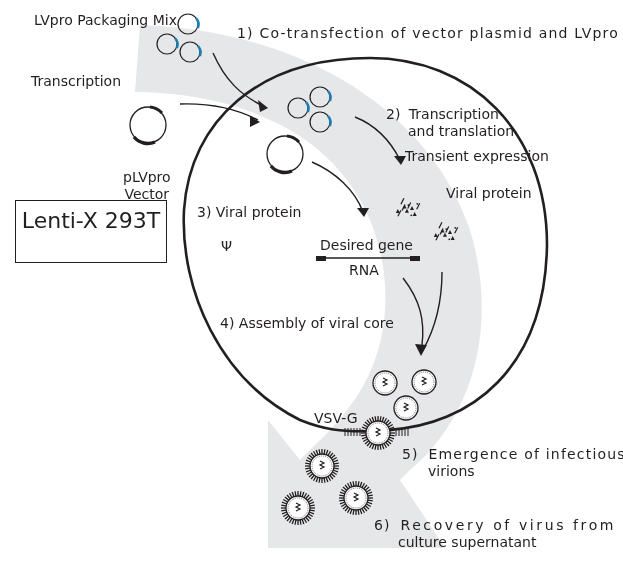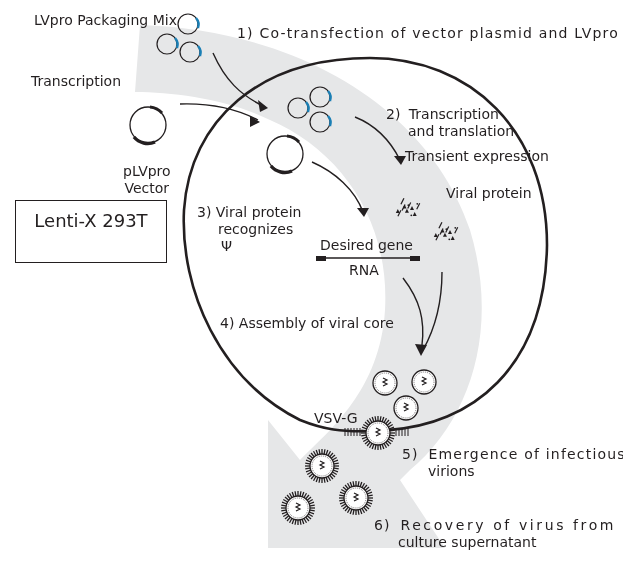--- a/index.html
+++ b/index.html
@@ -3,21 +3,21 @@
 <meta charset="utf-8">
 <style>
   html, body { margin: 0; padding: 0; background: #ffffff; }
   body { width: 623px; height: 569px; position: relative; overflow: hidden;
          font-family: "DejaVu Sans", sans-serif; color: #231f20; }
   #canvas { position: absolute; left: 0; top: 0; }
   .lbl { position: absolute; font-size: 14px; line-height: 17px; white-space: nowrap; color: #231f20; }
   .lbl.spaced { letter-spacing: 1.2px; }
   .box { position: absolute; left: 15px; top: 200px; width: 152px; height: 63px;
          border: 1.5px solid #231f20; background: #fff; text-align: center;
-         font-size: 18px; line-height: 23px; padding-top: 8px; box-sizing: border-box; }
+         font-size: 22px; line-height: 23px; padding-top: 8px; box-sizing: border-box; }
 </style>
 </head>
 <body>
 
 <svg id="canvas" width="623" height="569" viewBox="0 0 623 569">
 
   <path fill="#e6e7e8" d="M 140 25 C 300 30 430 110 470 230 C 500 330 470 420 410 470
            L 400 480 L 445 548 L 268 548 L 268 420 L 300 460
            C 330 430 380 390 385 310 C 390 220 340 150 270 120
            C 230 100 175 92 135 92 Z"></path>
@@ -299,21 +299,21 @@
       <line x1="396" y1="428" x2="396" y2="436" stroke="#231f20" stroke-width="1"></line>
       <line x1="399" y1="428" x2="399" y2="436" stroke="#231f20" stroke-width="1"></line>
       <line x1="402" y1="428" x2="402" y2="436" stroke="#231f20" stroke-width="1"></line>
       <line x1="405" y1="428" x2="405" y2="436" stroke="#231f20" stroke-width="1"></line>
       <line x1="408" y1="428" x2="408" y2="436" stroke="#231f20" stroke-width="1"></line>
     </g>
 </svg>
 
 <div class="lbl" style="left:34px;top:12px;">LVpro Packaging Mix</div>
 <div class="lbl" style="left:31px;top:73px;">Transcription</div>
-<div class="lbl" style="left:123px;top:163px;text-align:center;">
+<div class="lbl" style="left:123px;top:169px;text-align:center;">
   <div>pLVpro</div>
   <div>Vector</div>
 </div>
 
 <div class="box">
   <div>Lenti-X 293T</div>
 </div>
 
 <div class="lbl spaced" style="left:237px;top:25px;">
   <span>1)</span>
@@ -324,21 +324,21 @@
   <span>2)</span>
   <span style="padding-left:4px;">Transcription</span><br>
   <span style="padding-left:22px;">and translation</span>
 </div>
 <div class="lbl" style="left:405px;top:148px;">Transient expression</div>
 <div class="lbl" style="left:446px;top:185px;">Viral protein</div>
 
 <div class="lbl" style="left:197px;top:204px;">
   <span>3)</span>
   <span>Viral protein</span><br>
-  <span style="padding-left:21px;">recognizes</span><br>
+  <br>
   <span style="padding-left:24px;">Ψ</span>
 </div>
 
 <div class="lbl" style="left:320px;top:237px;">Desired gene</div>
 <div class="lbl" style="left:349px;top:262px;text-align:right;">RNA</div>
 
 <div class="lbl" style="left:220px;top:315px;">
   <span>4)</span>
   <span>Assembly of viral core</span>
 </div>

